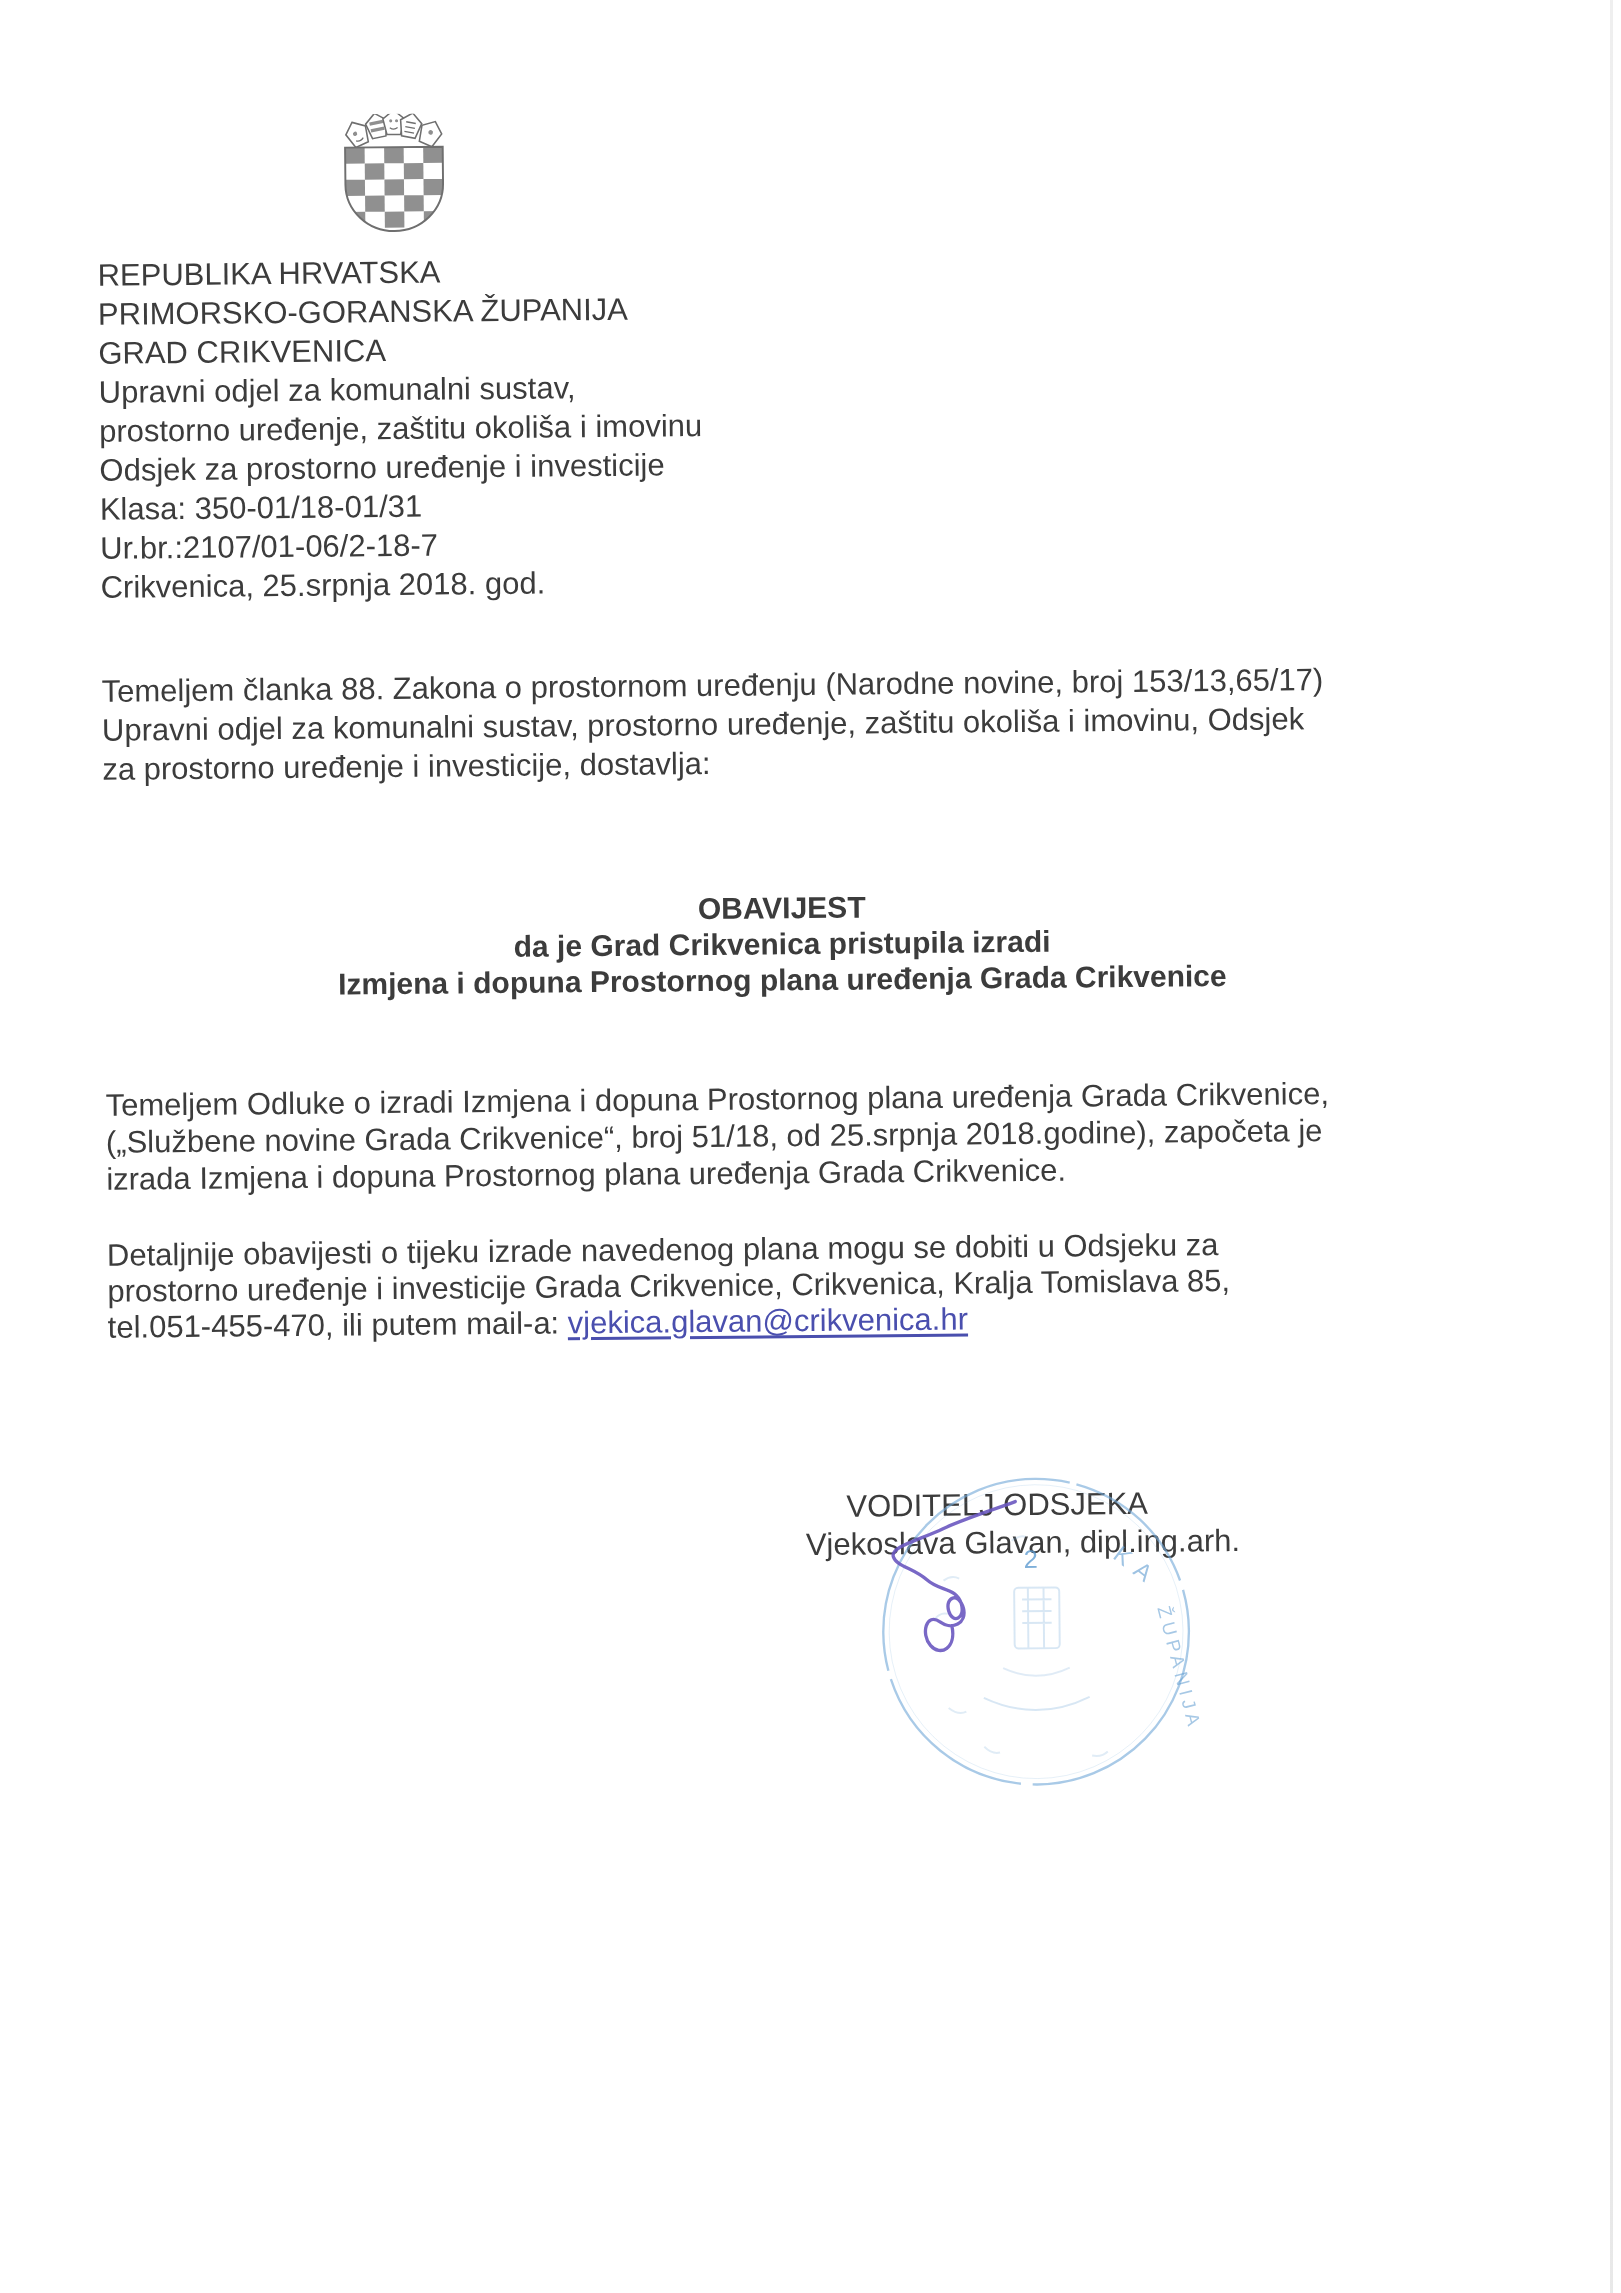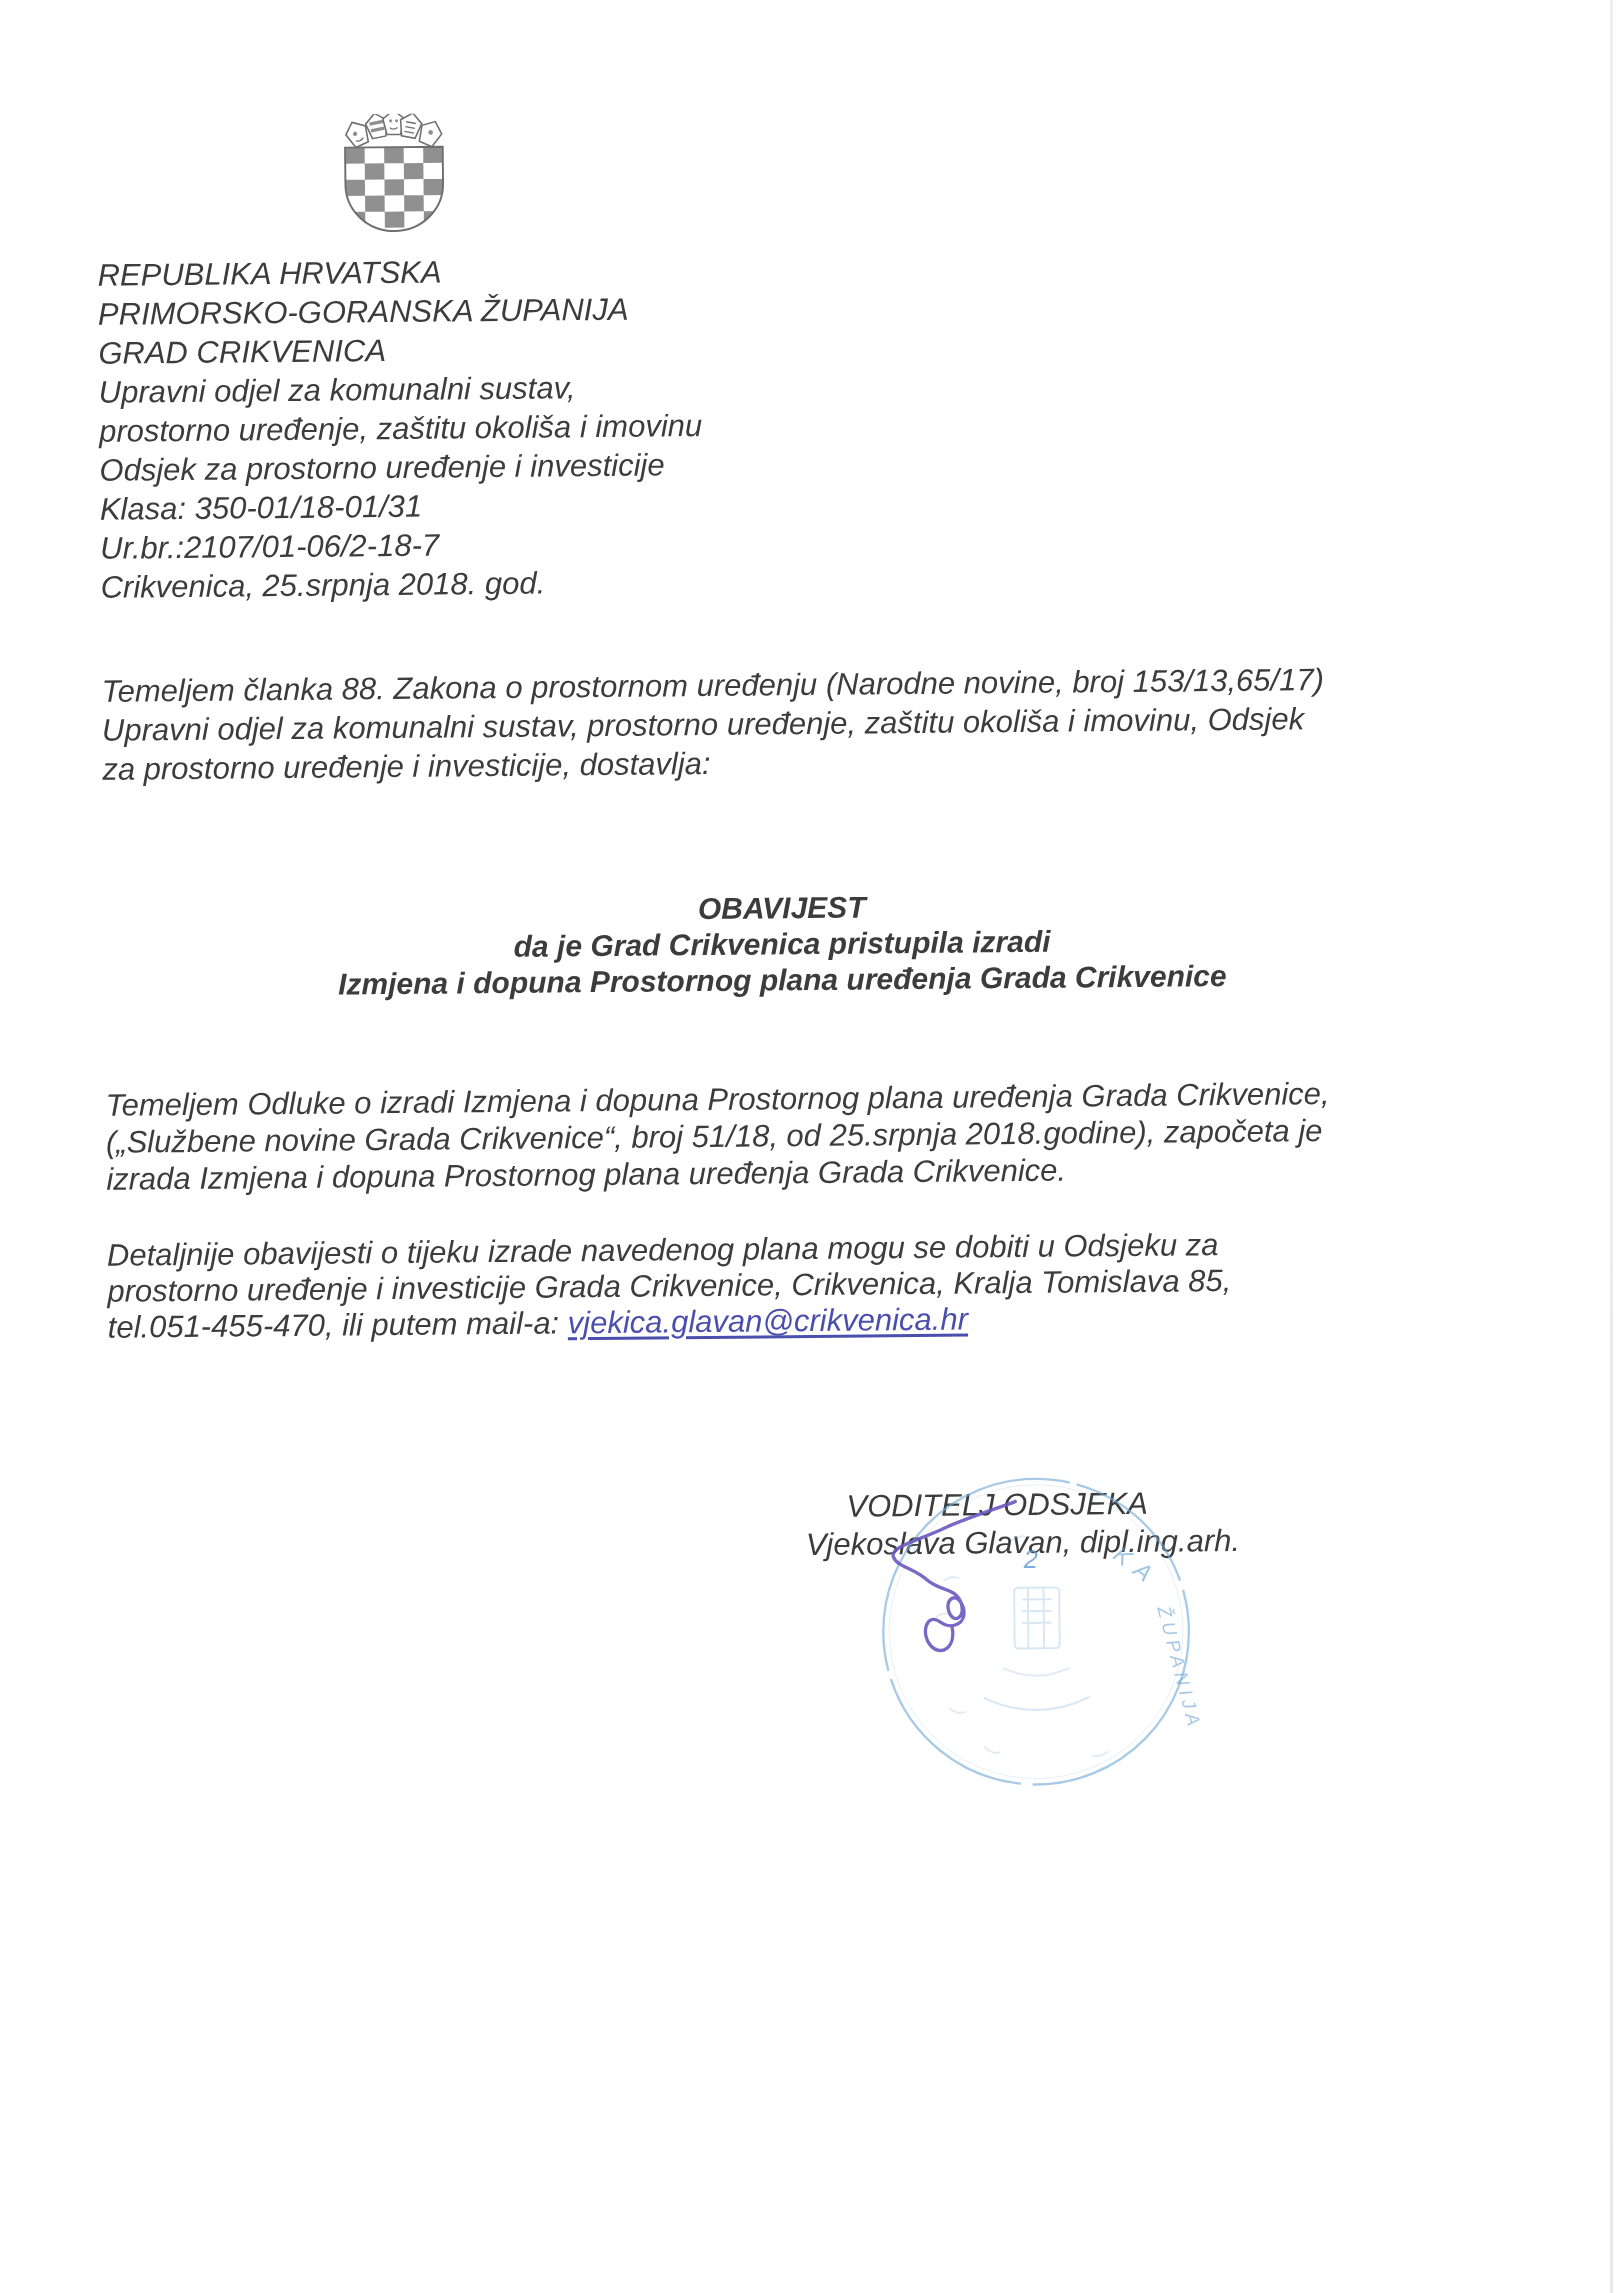--- a/index.html
+++ b/index.html
@@ -4,21 +4,20 @@
 <style>
   html,body{margin:0;padding:0;background:#e8e8e8;}
   .page{
     position:relative;
     width:1621px;height:2294px;
     margin:0 auto;
     background:#ffffff;
     overflow:hidden;
     font-family:"Liberation Sans","DejaVu Sans",sans-serif;
     color:#3c3c3c;
-    font-style:italic;
   }
   .content{
     position:absolute;inset:0;
     transform:rotate(-0.55deg);
     transform-origin:811px 1147px;
   }
   .coa{position:absolute;left:337px;top:110px;width:133px;height:123px;}
   .letterhead{position:absolute;left:106px;top:249px;font-size:31px;line-height:39px;white-space:nowrap;}
   .intro{position:absolute;left:106px;top:665px;font-size:31px;line-height:39px;white-space:nowrap;}
   .notice{position:absolute;left:0;top:890px;width:1568px;text-align:center;

